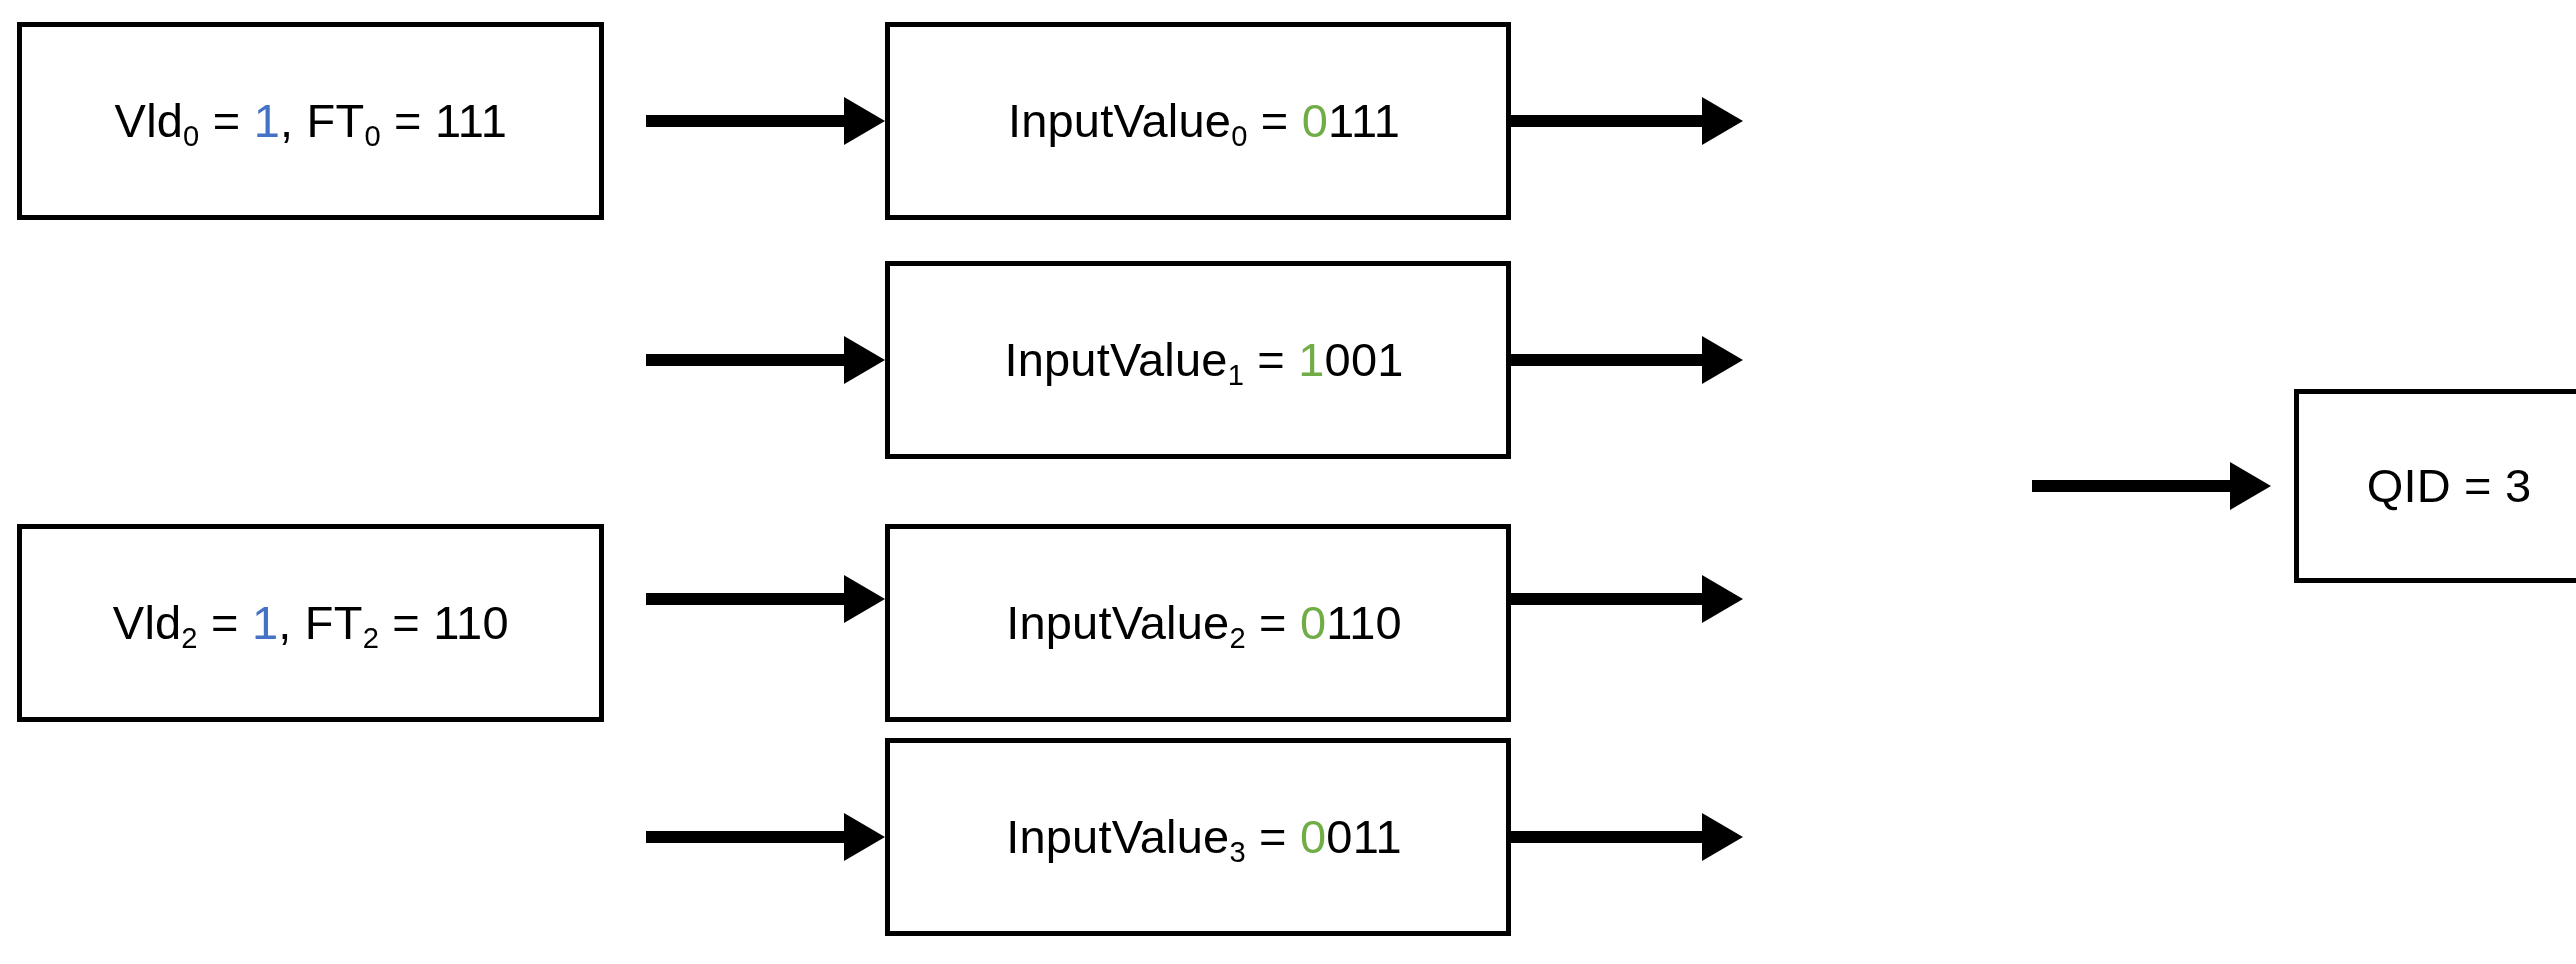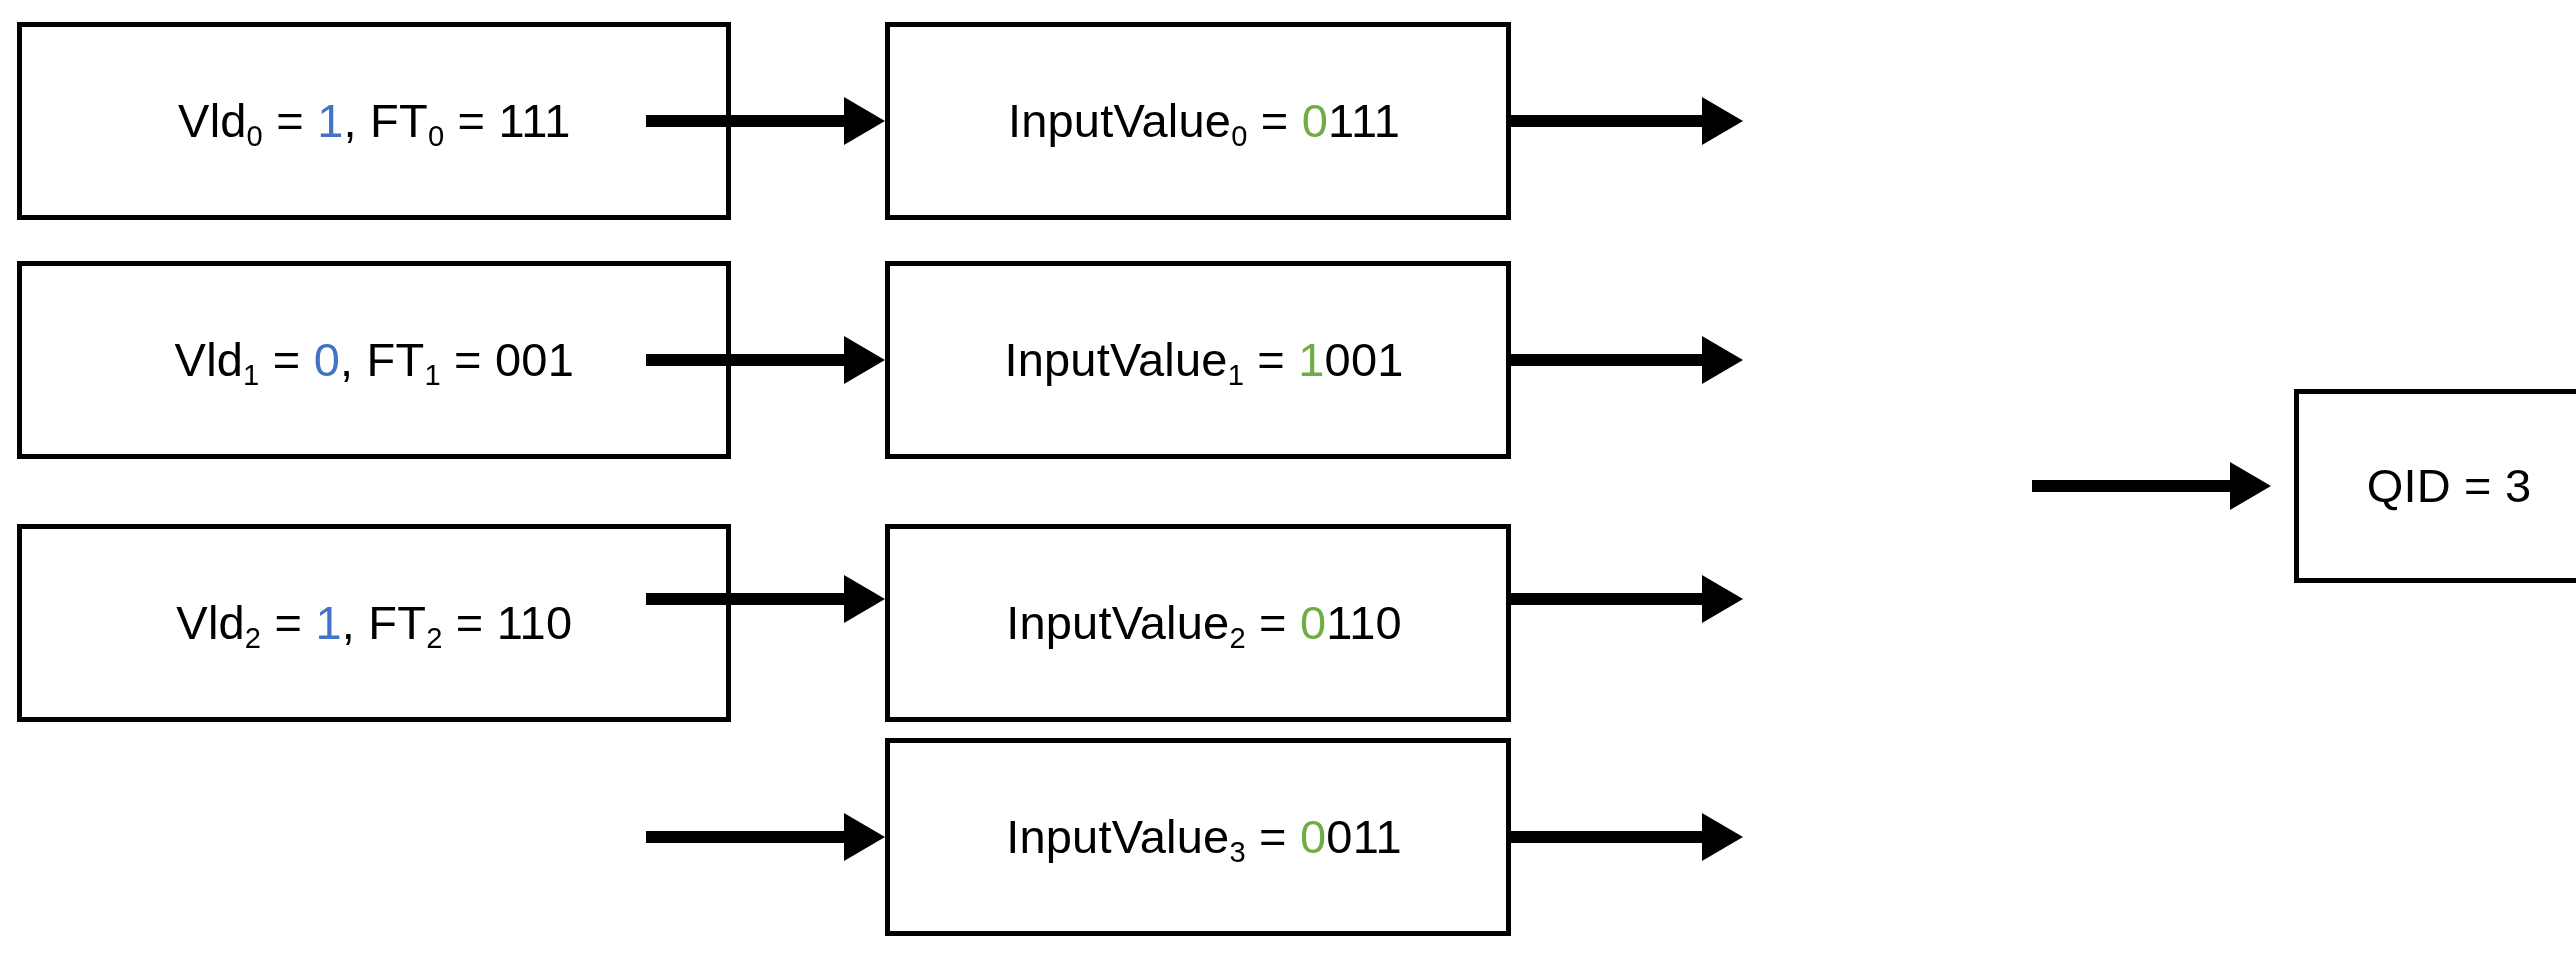--- a/index.html
+++ b/index.html
@@ -33,21 +33,21 @@
   .box .txt { font-size: 47px; letter-spacing: 0.2px; }
   .box sub {
     font-size: 0.62em;
     vertical-align: baseline;
     position: relative;
     top: 0.30em;
     line-height: 0;
   }
 
   
-  .col-left      { left: 17.3px;   width: 714px; justify-content: center; }
+  .col-left      { left: 17.3px;   width: 587px; justify-content: center; }
   .col-mid       { left: 885px; width: 626px; padding-left: 12px; }
 
   .row-0 { top: 22px;  height: 198px; }
   .row-1 { top: 261px; height: 198px; }
   .row-2 { top: 500px; height: 198px; margin-top: 24px; }
   .row-3 { top: 738px; height: 198px; }
 
   
   #encoder-box {
     left: 1742px;
@@ -129,23 +129,20 @@
 
   <div class="box col-mid row-0">
     <span class="txt"><span>InputValue</span><sub>0</sub><span> = </span><span class="green">0</span><span>111</span></span>
   </div>
 
   <div class="arrow arrow-b a-row-0">
     <span class="shaft"></span>
     <span class="head"></span>
   </div>
 
-  <div class="box col-left row-1">
-    <span class="txt"><span>Vld</span><sub>1</sub><span> = </span><span class="blue">0</span><span>, </span><span>FT</span><sub>1</sub><span> = </span><span>001</span></span>
-  </div>
 
   <div class="arrow arrow-a a-row-1">
     <span class="shaft"></span>
     <span class="head"></span>
   </div>
 
   <div class="box col-mid row-1">
     <span class="txt"><span>InputValue</span><sub>1</sub><span> = </span><span class="green">1</span><span>001</span></span>
   </div>
 

